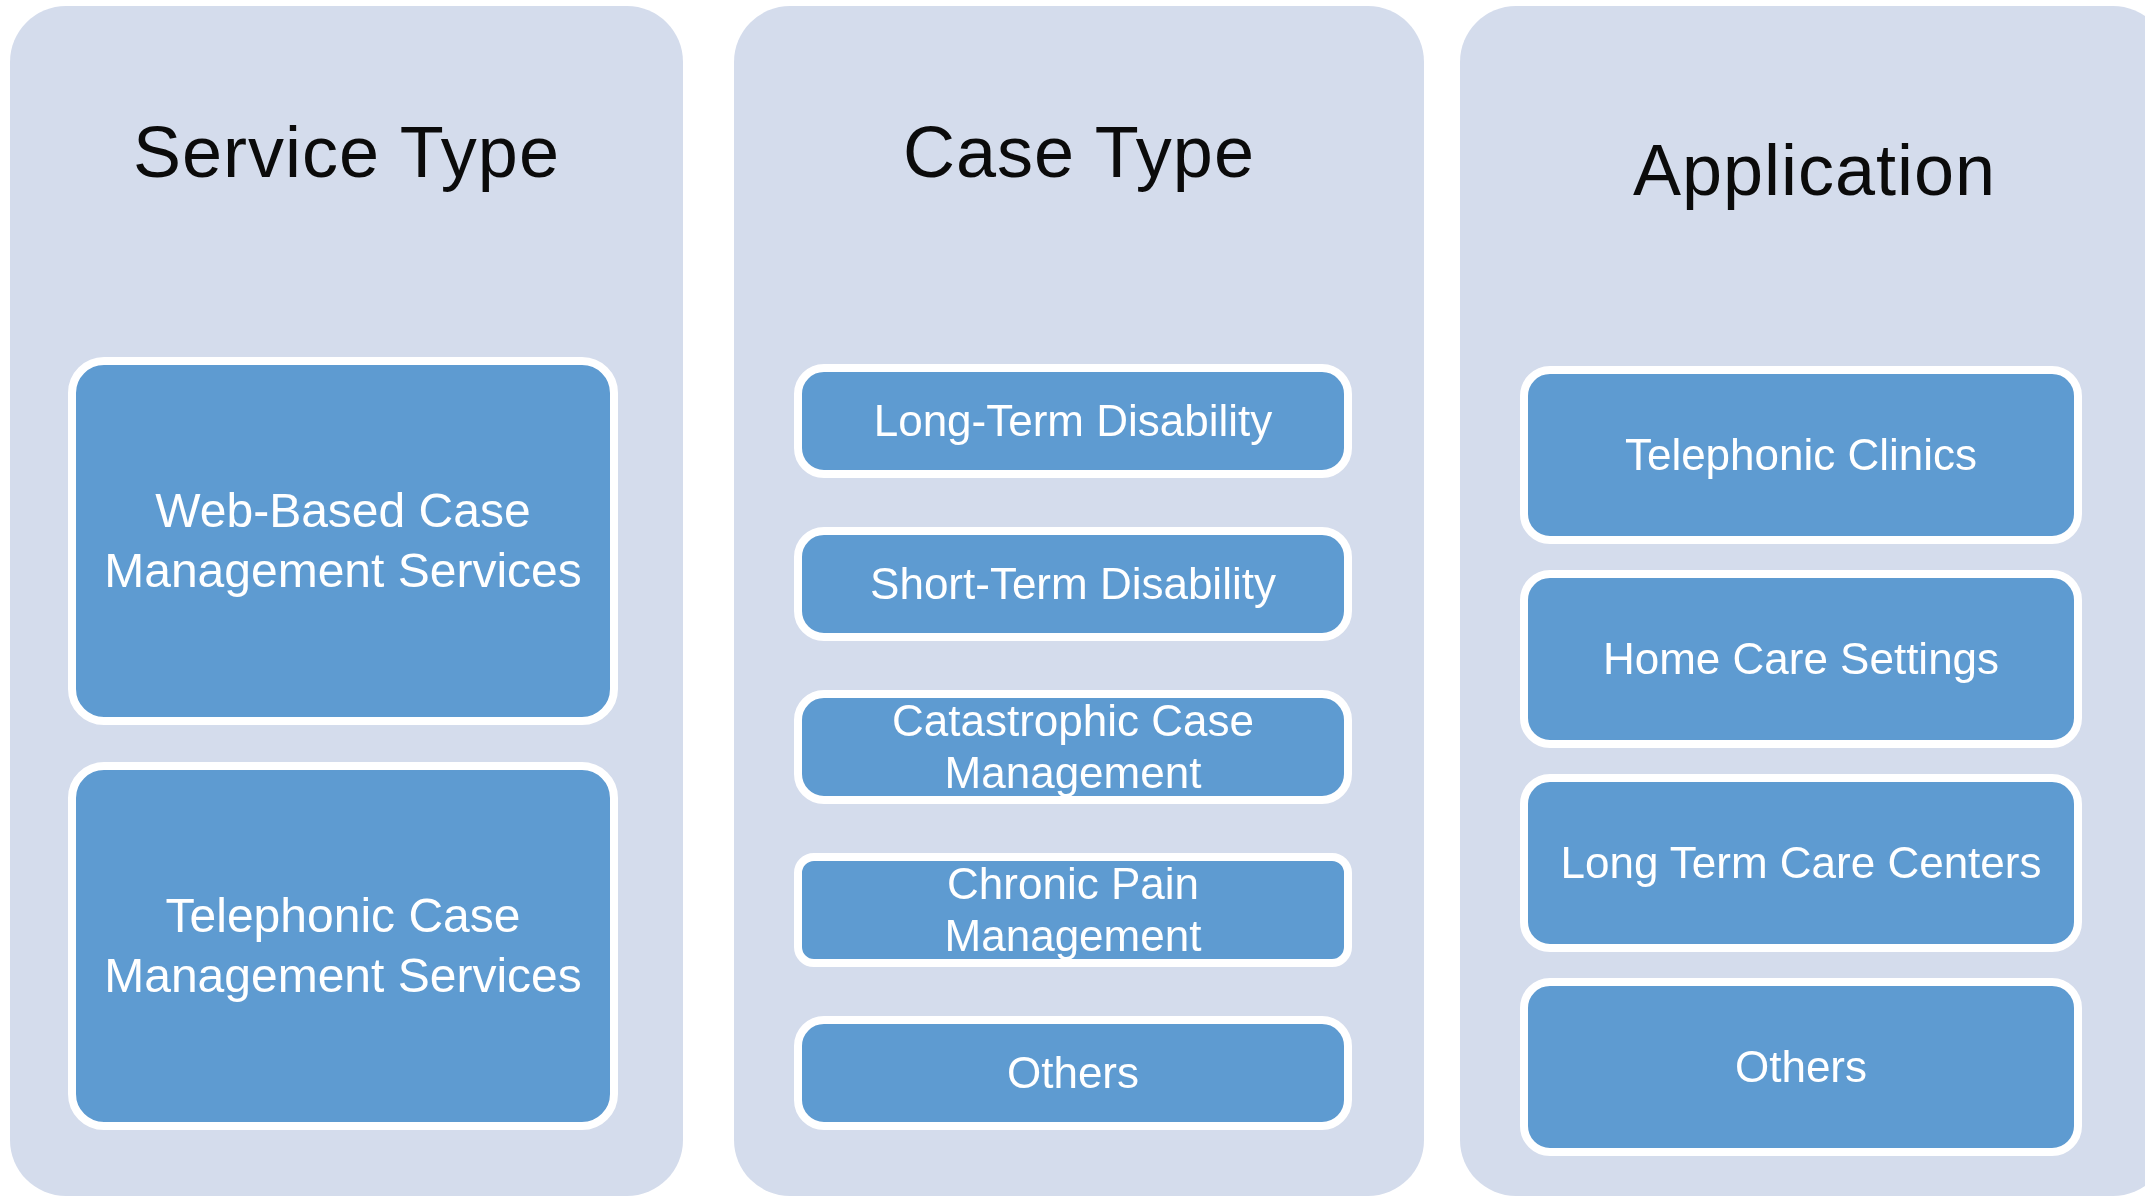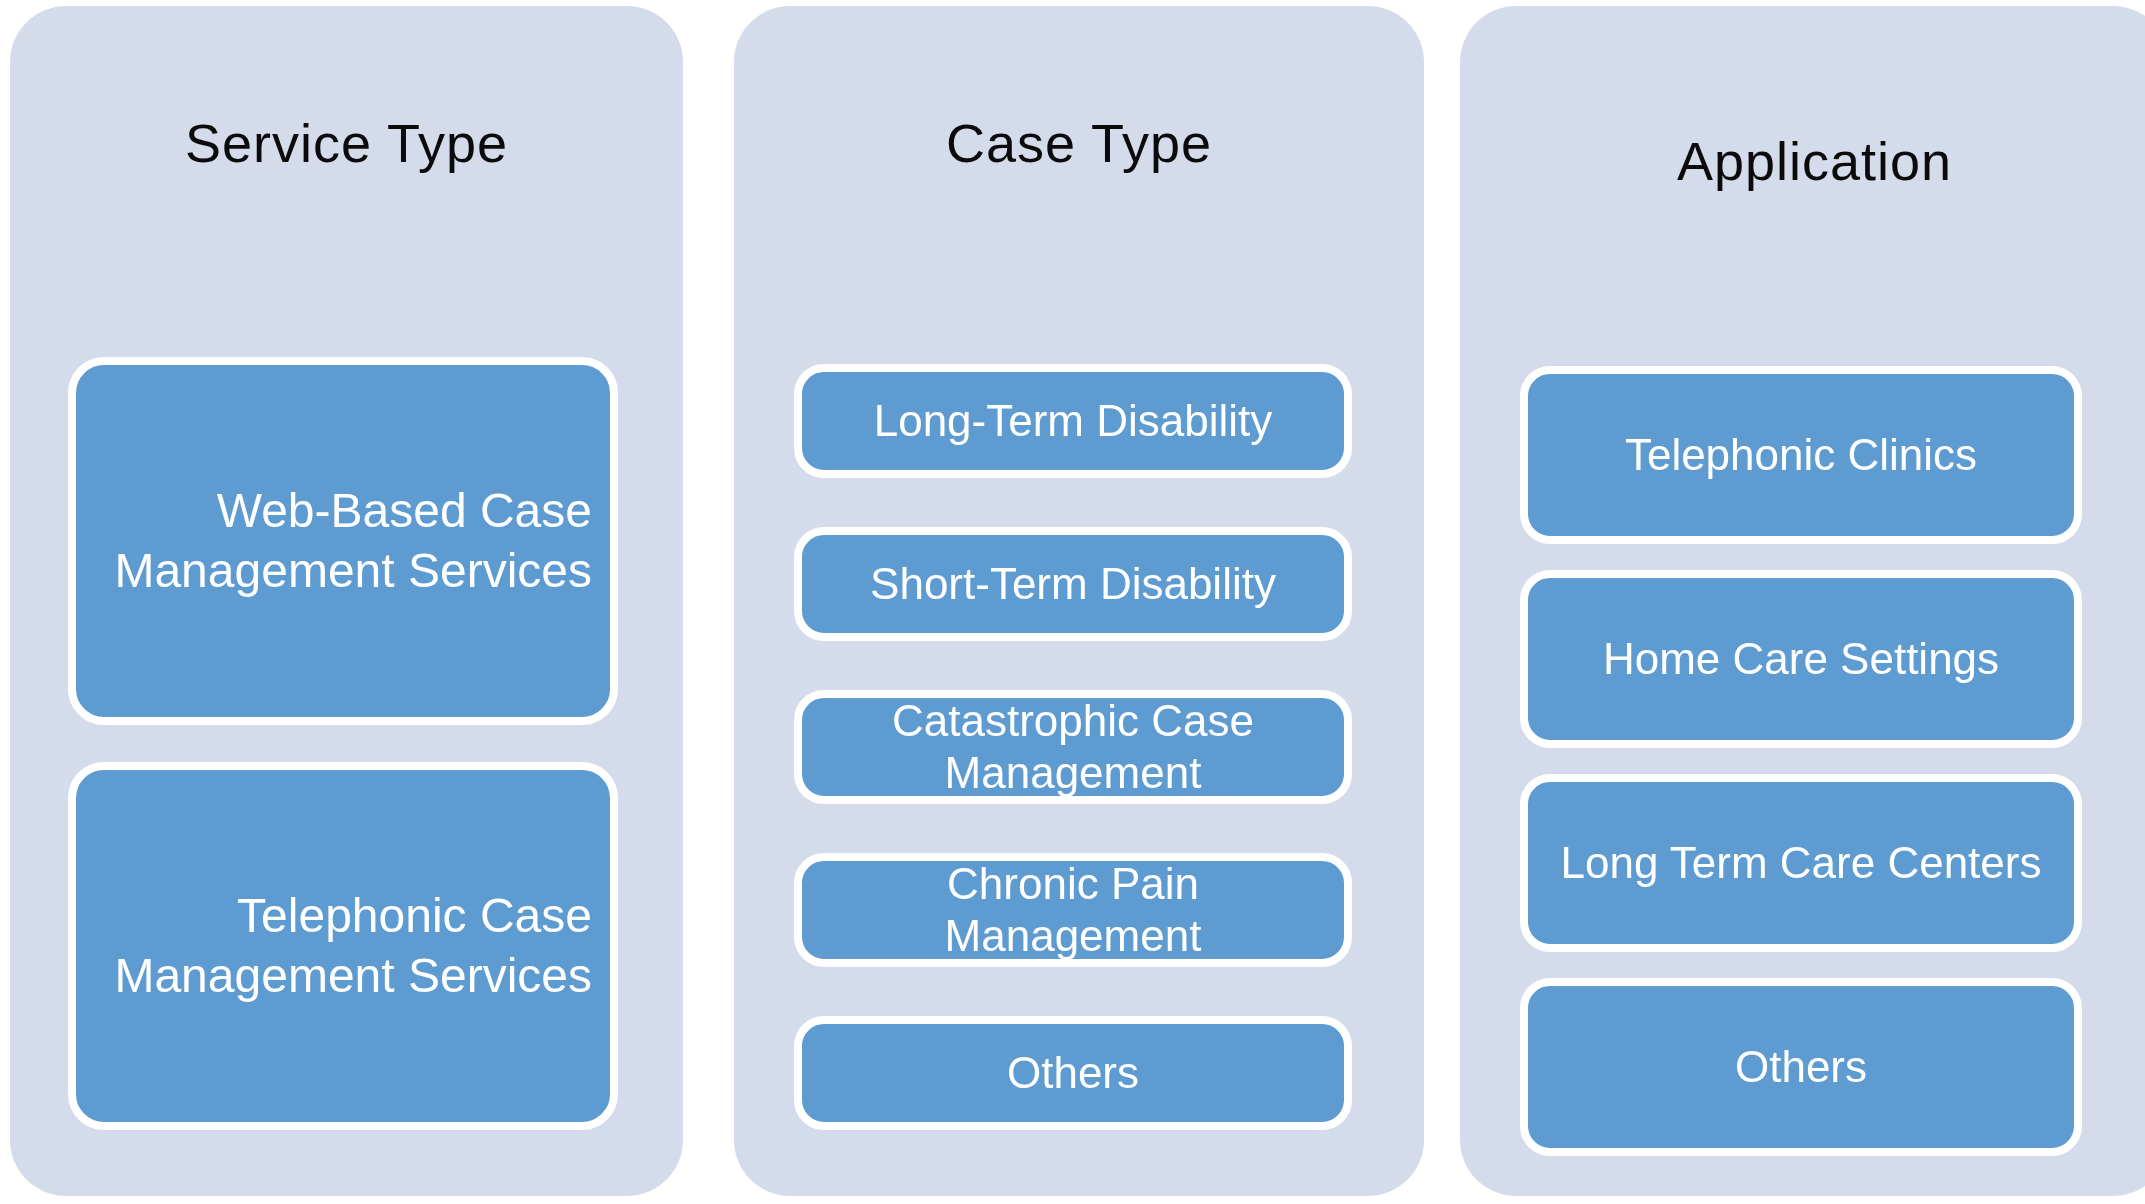--- a/index.html
+++ b/index.html
@@ -26,21 +26,21 @@
   }
   .panel-1 { left: 10px;   width: 673px; }
   .panel-2 { left: 734px;  width: 678px; padding-left: 12px; }
   .panel-3 { left: 1460px; width: 682px; padding-left: 27px; }
 
   .col-title {
     position: absolute;
     left: 0;
     width: 100%;
     text-align: center;
-    font-size: 54px;
+    font-size: 72px;
     line-height: 1.0;
     color: #0b0b0b;
     letter-spacing: 1px;
     white-space: nowrap;
   }
   .panel-1 .col-title { top: 110px; }
   .panel-2 .col-title { top: 110px; }
   .panel-3 .col-title { top: 128px; }
 
   .node {
@@ -58,38 +58,37 @@
 
   
   .panel-1 .node {
     left: 58px;
     width: 550px;
     height: 368px;
     font-size: 48px;
     line-height: 1.25;
     padding: 0 18px;
     border-radius: 36px;
-    text-align: right;
   }
   .panel-1 .node-0 { top: 351px; }
   .panel-1 .node-1 { top: 756px; }
 
   
   .panel-2 .node {
     left: 60px;
     width: 558px;
     height: 114px;
     font-size: 44px;
     line-height: 1.18;
     padding: 0 36px;
   }
   .panel-2 .node-0 { top: 358px; }
   .panel-2 .node-1 { top: 521px; }
   .panel-2 .node-2 { top: 684px; }
-  .panel-2 .node-3 { top: 847px; }
+  .panel-2 .node-3 { top: 847px; border-radius: 20px; }
   .panel-2 .node-4 { top: 1010px; }
 
   
   .panel-3 .node {
     left: 60px;
     width: 562px;
     height: 178px;
     font-size: 44px;
     line-height: 1.18;
     padding: 0 23px;

